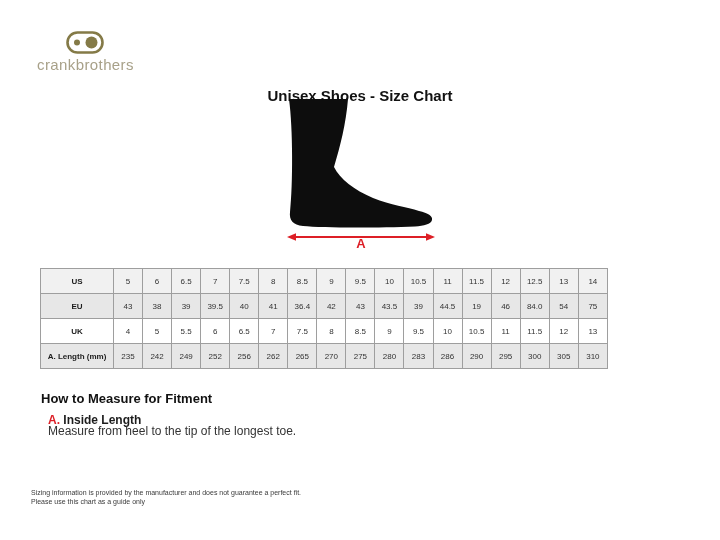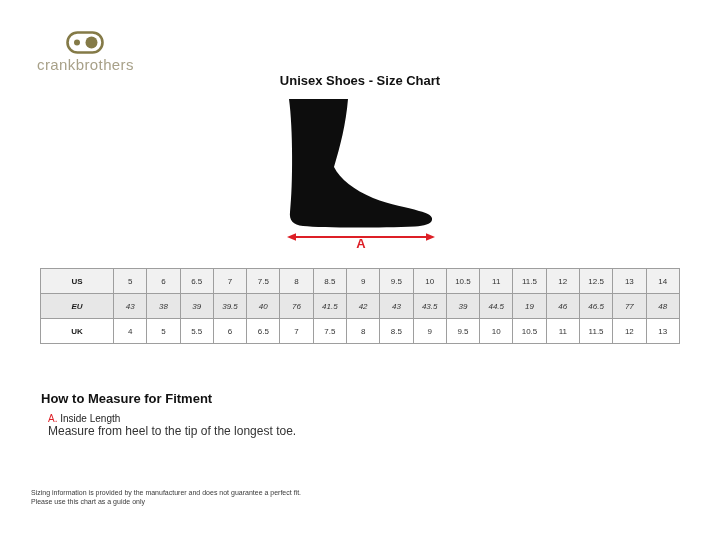--- a/index.html
+++ b/index.html
@@ -12,56 +12,56 @@
 
   
   .logo-icon { position:absolute; left:66px; top:31px; width:38px; height:23px; }
   .logo-text {
     position:absolute; left:37px; top:56px;
     font-size:15px; font-weight:400; color:#a8a189; letter-spacing:0.4px;
   }
 
   
   .title {
-    position:absolute; left:0; right:0; top:73px; text-align:center;
-    font-size:13px; font-weight:bold; color:#111;
+    position:absolute; left:0; right:0; top:87px; text-align:center;
+    font-size:15px; font-weight:bold; color:#111;
   }
 
   
   .foot-wrap { position:absolute; left:287px; top:99px; width:148px; height:129px; }
   .arrow-wrap { position:absolute; left:287px; top:228px; width:148px; height:10px; }
   .dim-label {
     position:absolute; left:287px; top:236px; width:148px; text-align:center;
     font-size:13px; font-weight:bold; color:#dd1f26;
   }
 
   
   table.size-table {
-    position:absolute; left:40px; top:268px; width:640px;
+    position:absolute; left:40px; top:268px; width:568px;
     border-collapse:collapse; table-layout:fixed;
   }
   .size-table th, .size-table td {
     border:1px solid #9e9e9e; height:24px; padding:0;
     text-align:center; vertical-align:middle;
   }
   .size-table th { width:72px; font-size:8px; font-weight:bold; color:#1d1d1d; }
   .size-table td { font-size:8px; font-weight:400; color:#333; }
   .size-table tr:nth-child(1) { background:#f1f1f1; }
-  .size-table tr:nth-child(2) { background:#e7e7e7;font-style:italic; }
+  .size-table tr:nth-child(2) { background:#e7e7e7; }
   .size-table tr:nth-child(3) { background:#ffffff; }
   .size-table tr:nth-child(4) { background:#e7e7e7; }
 
   
   .measure-heading {
     position:absolute; left:41px; top:391px;
     font-size:13px; font-weight:bold; color:#111;
   }
   .measure-item {
     position:absolute; left:48px; top:413px;
-    font-size:10px; font-weight:normal; color:#1d1d1d;
+    font-size:12px; font-weight:bold; color:#1d1d1d;
   }
   .measure-item .red { color:#dd1f26; }
   .measure-desc {
     position:absolute; left:48px; top:424px;
     font-size:12px; color:#333;
   }
 
   
   .footer {
     position:absolute; left:31px; top:488px;
@@ -129,32 +129,32 @@
           <td>13</td>
           <td>14</td>
         </tr>
         <tr>
           <th>EU</th>
           <td>43</td>
           <td>38</td>
           <td>39</td>
           <td>39.5</td>
           <td>40</td>
-          <td>76</td>
-          <td>41.5</td>
+          <td>41</td>
+          <td>36.4</td>
           <td>42</td>
           <td>43</td>
           <td>43.5</td>
           <td>39</td>
           <td>44.5</td>
           <td>19</td>
           <td>46</td>
-          <td>46.5</td>
-          <td>77</td>
-          <td>48</td>
+          <td>84.0</td>
+          <td>54</td>
+          <td>75</td>
         </tr>
         <tr>
           <th>UK</th>
           <td>4</td>
           <td>5</td>
           <td>5.5</td>
           <td>6</td>
           <td>6.5</td>
           <td>7</td>
           <td>7.5</td>
@@ -162,20 +162,40 @@
           <td>8.5</td>
           <td>9</td>
           <td>9.5</td>
           <td>10</td>
           <td>10.5</td>
           <td>11</td>
           <td>11.5</td>
           <td>12</td>
           <td>13</td>
         </tr>
+        <tr>
+          <th>A. Length (mm)</th>
+          <td>235</td>
+          <td>242</td>
+          <td>249</td>
+          <td>252</td>
+          <td>256</td>
+          <td>262</td>
+          <td>265</td>
+          <td>270</td>
+          <td>275</td>
+          <td>280</td>
+          <td>283</td>
+          <td>286</td>
+          <td>290</td>
+          <td>295</td>
+          <td>300</td>
+          <td>305</td>
+          <td>310</td>
+        </tr>
       </tbody>
   </table>
 
   <div class="measure-heading">How to Measure for Fitment</div>
   <div class="measure-item">
     <span class="red">A.</span><span> Inside Length</span>
   </div>
   <div class="measure-desc">Measure from heel to the tip of the longest toe.</div>
 
   <div class="footer">

